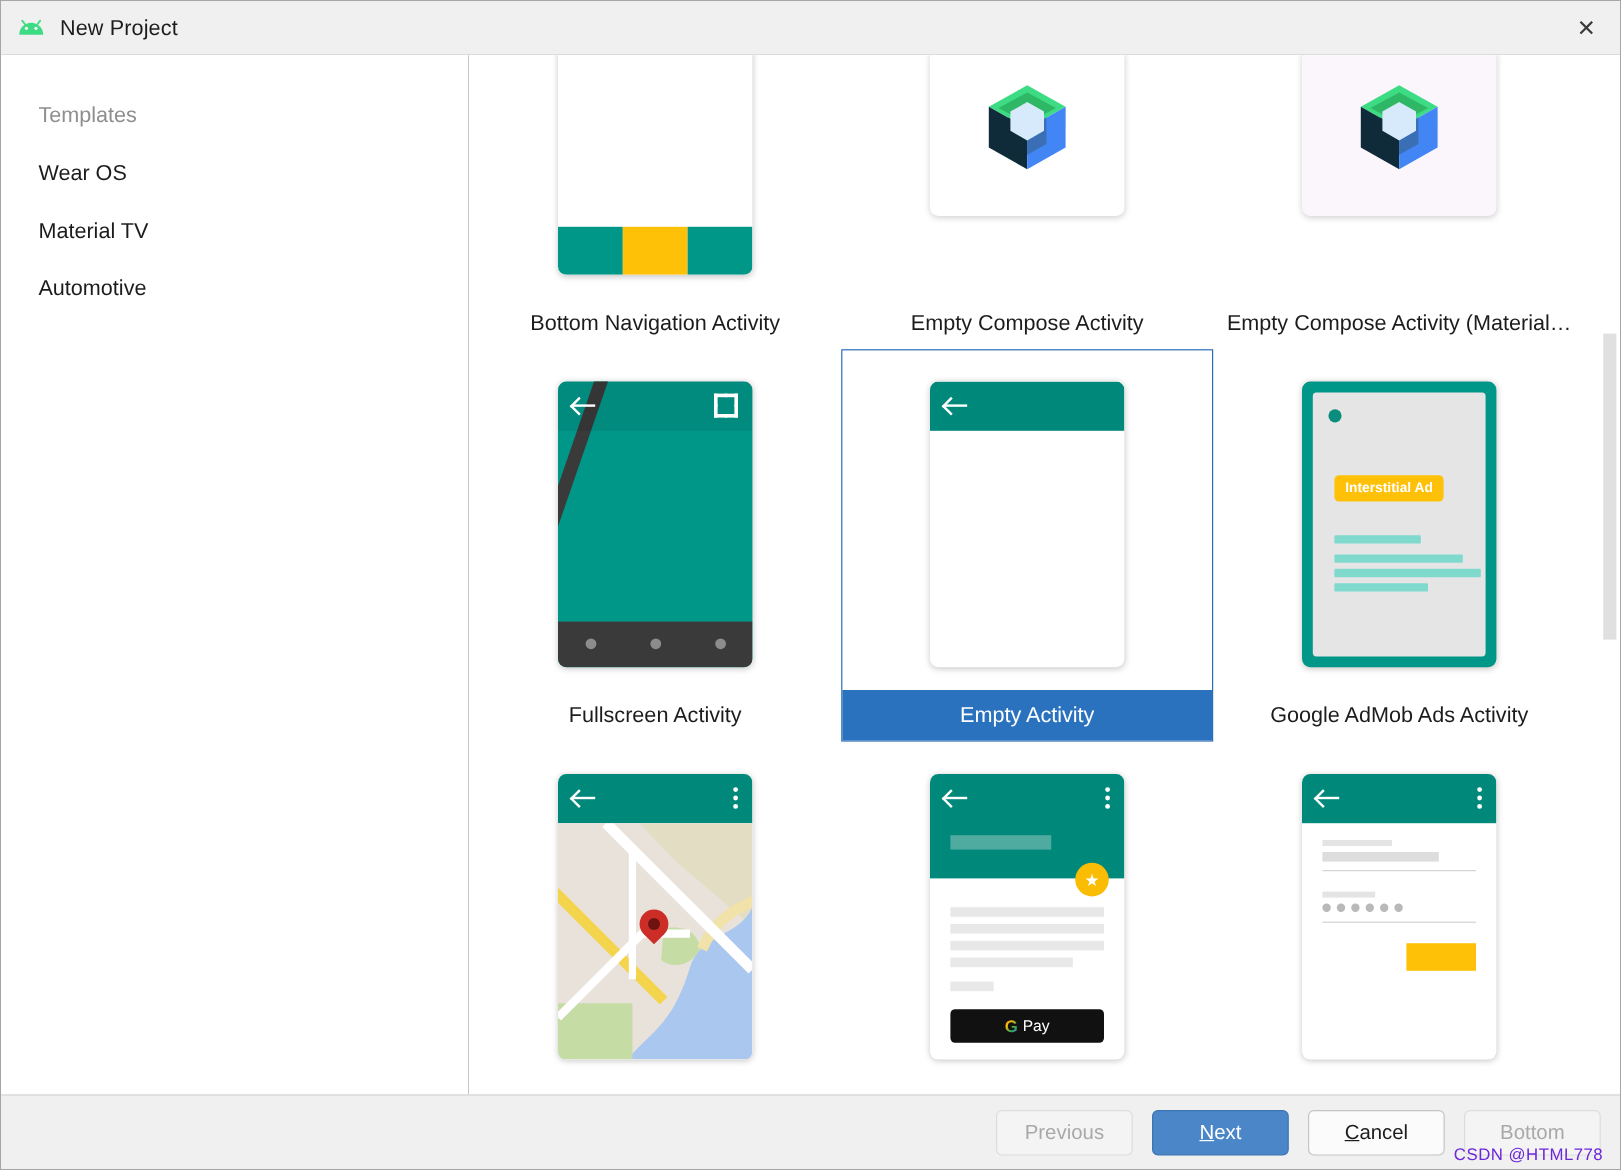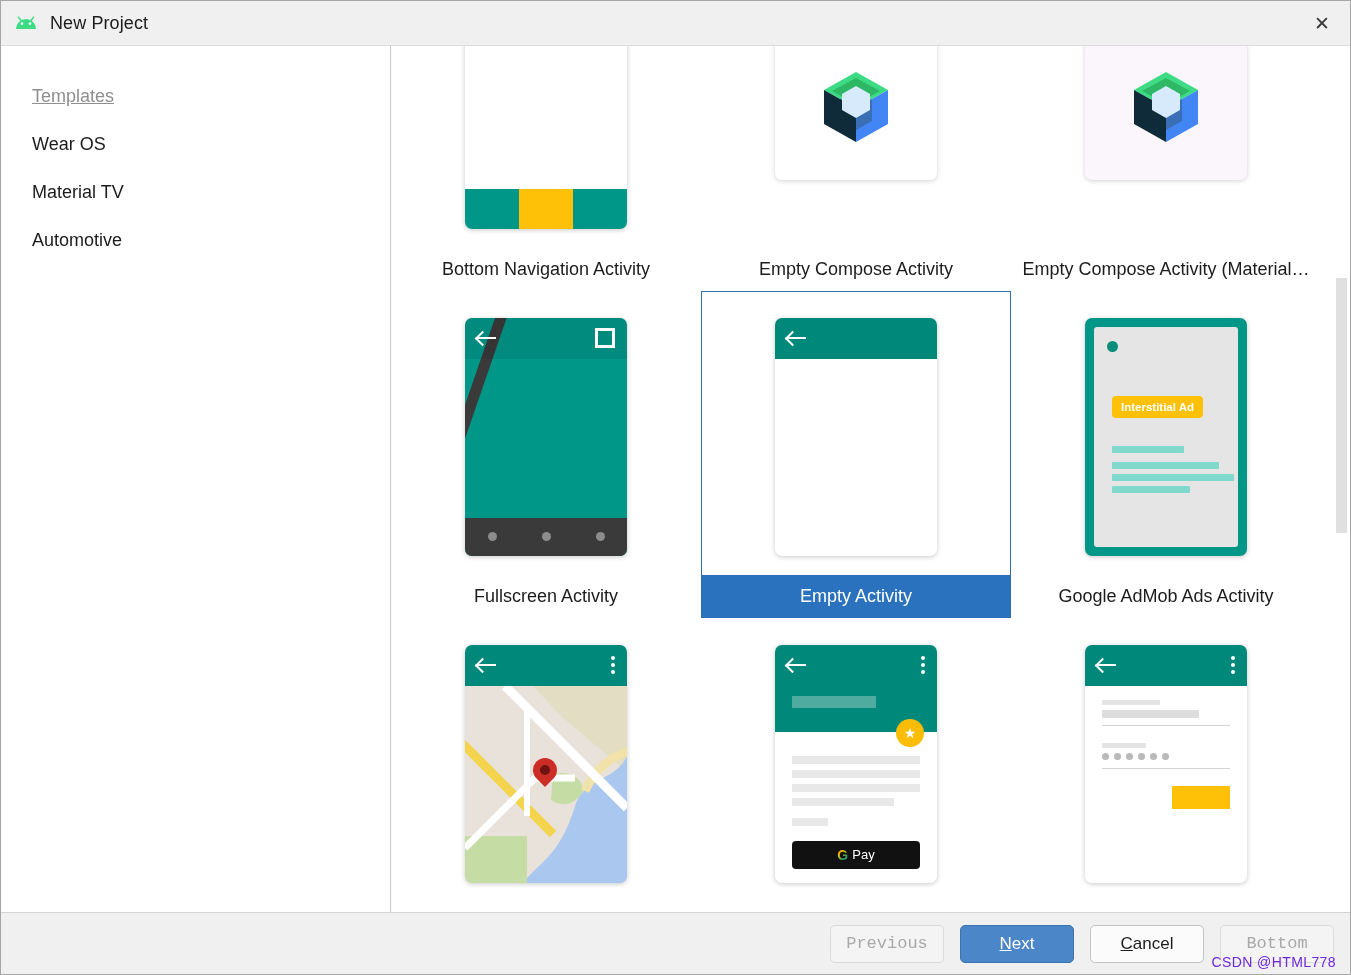--- a/index.html
+++ b/index.html
@@ -84,21 +84,20 @@
     align-items: center;
     padding-left: 31px;
     font-size: 18px;
     color: #1c1c1c;
     box-sizing: border-box;
     cursor: pointer;
   }
   .sidebar-row.header {
     color: #8f8f8f;
     cursor: default;
-    text-decoration: underline;
   }
   .sidebar-row.selected {
     background: #d3d3d3;
   }
 
   
   .grid-wrap {
     position: relative;
     flex: 1 1 auto;
     overflow: hidden;
@@ -386,21 +385,20 @@
     cursor: pointer;
     background: #fbfbfb;
     border: 1px solid #c4c4c4;
     color: #1c1c1c;
   }
   .btn.disabled {
     color: #a9a9a9;
     border-color: #dcdcdc;
     background: #f4f4f4;
     cursor: default;
-    font-family: Liberation Mono, monospace;
   }
   .btn.primary {
     background: #4a86c8;
     border-color: #3d74b0;
     color: #ffffff;
   }
   .mn { text-decoration: underline; }
 
   .watermark {
     position: absolute;

